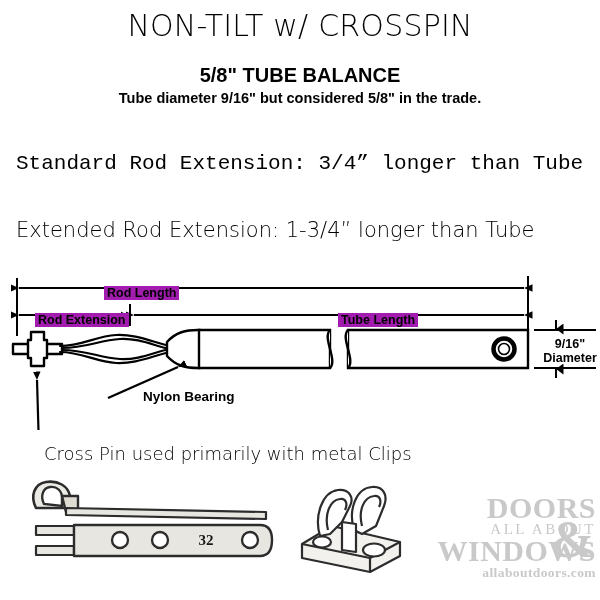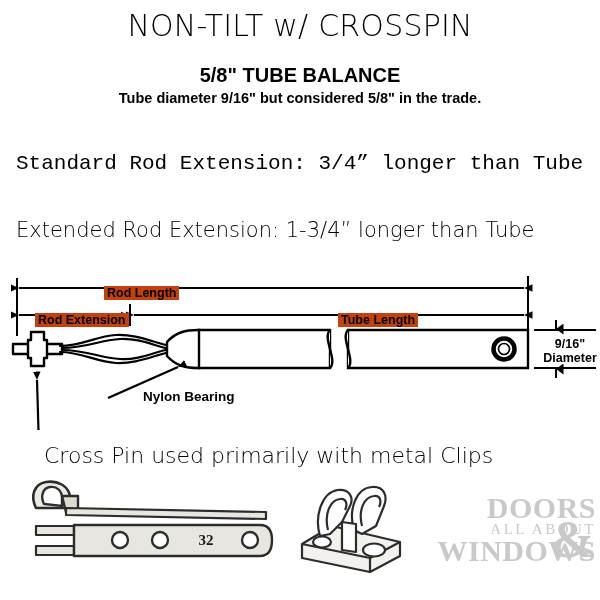--- a/index.html
+++ b/index.html
@@ -45,31 +45,31 @@
     white-space:nowrap;
   }
   #ext-ext{
     left:16px;top:218px;width:584px;
     font-size:21px;font-weight:300;
     font-family:"DejaVu Sans", sans-serif;
     white-space:nowrap;
   }
   #crosspin-note{
     left:44px;top:443px;
-    font-size:22px;font-weight:300;
+    font-size:18px;font-weight:300;
     font-family:"DejaVu Sans", sans-serif;
     white-space:nowrap;
   }
 
   
   .dimlabel{
     font-family:"Liberation Sans", sans-serif;
     font-size:12.5px;
     font-weight:bold;
-    background:#c2410c;
+    background:#a21caf;
     padding:0 3px;
     white-space:nowrap;
   }
   #lbl-rod-length{left:104px;top:286px;}
   #lbl-rod-ext{left:35px;top:313px;}
   #lbl-tube-length{left:338px;top:313px;}
 
   #lbl-dia{
     left:541px;top:337px;width:58px;
     font-family:"Liberation Sans", sans-serif;
@@ -258,16 +258,17 @@
       <path d="M66,44 C62,28 68,15 78,14 C84,13 86,19 83,25" fill="none"></path>
 
       <path d="M46,40 L60,42 L60,70 L46,68 Z" fill="#fff"></path>
     </g>
   </svg>
 
   <div class="abs" id="watermark">
     <span id="wm2">DOORS</span>
     <span id="wm1">ALL ABOUT</span>
     <span id="wm3">WINDOWS</span>
+    <span id="wm4">allaboutdoors.com</span>
     <span id="wm-amp">&amp;</span>
   </div>
 
 </div>
 
 </body></html>

